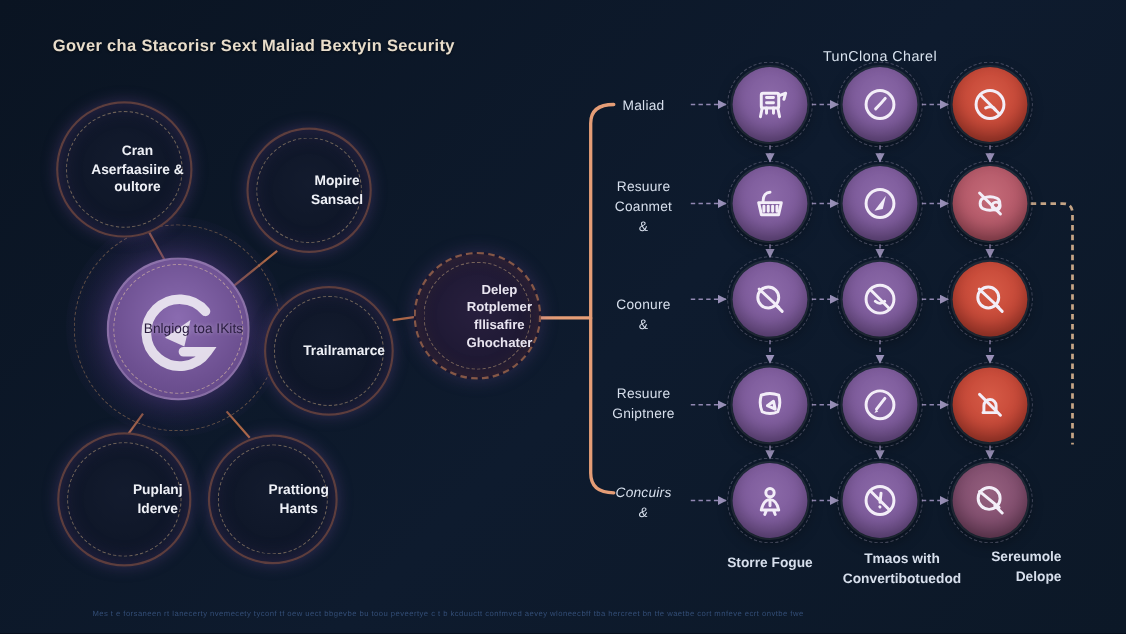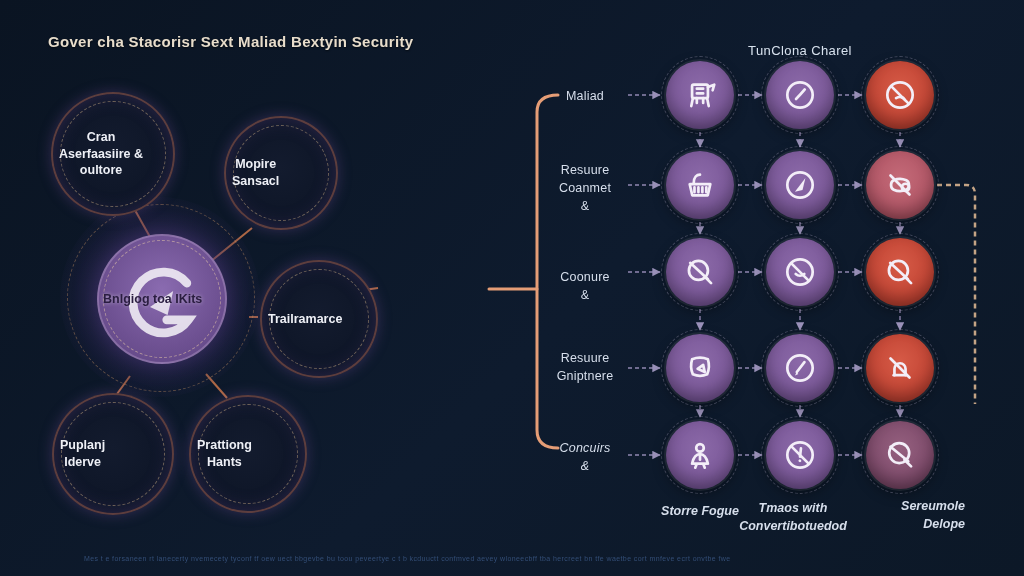--- a/index.html
+++ b/index.html
@@ -21,21 +21,21 @@
   .rp-title{
     position:absolute; left:680px; top:24px; width:240px; text-align:center;
     font-size:13px; color:#d8e2ee; letter-spacing:.4px;margin-top:19px;
   }
   
   .mm-node{
     position:absolute; border-radius:50%;
     background:radial-gradient(circle at 50% 45%, #131b2e 0%, #0d1526 75%);
     border:2px solid rgba(190,110,90,.45);
     box-shadow:0 0 14px rgba(120,80,160,.35), inset 0 0 20px rgba(120,80,160,.28);
-    display:flex; align-items:center; justify-content:flex-start;
+    display:flex; align-items:center; justify-content:flex-end;
   }
   .mm-node::before{
     content:""; position:absolute; inset:7px; border-radius:50%;
     border:1px dashed rgba(215,185,135,.45);
   }
   .mm-label{
     position:relative; text-align:center; white-space:pre-line; color:#eef0f6;
     font-size:12.5px; font-weight:600; line-height:1.35; padding:0 6px;
   }
   .mm-node.delep{
@@ -59,31 +59,31 @@
     border:2px solid rgba(230,210,240,.25);
     display:flex; align-items:center; justify-content:center;
     box-shadow:0 0 22px rgba(90,60,140,.5);
   }
   .hub-inner::before{
     content:""; position:absolute; inset:4px; border-radius:50%;
     border:1.5px dashed rgba(240,210,170,.5);
   }
   .hub-emblem{position:absolute; width:96px; height:96px; opacity:.9;}
   .hub-label{
-    position:relative; z-index:2; width:118px; text-align:left; font-size:12.5px;
-    font-weight:bold; color:#2a1d40; text-shadow:0 0 4px rgba(255,255,255,.45);
+    position:relative; z-index:2; width:118px; text-align:right; font-size:12.5px;
+    font-weight:normal; color:#2a1d40; text-shadow:0 0 4px rgba(255,255,255,.45);
   }
   
   .row-label{
     position:absolute; left:525px; width:120px; text-align:center; white-space:pre-line;
     color:var(--label-c); font-size:12.5px; line-height:1.45; letter-spacing:.2px;
   }
   .grid-footer{
     position:absolute; text-align:center; white-space:pre-line; color:var(--label-c);
-    font-size:12.5px; line-height:1.4; font-weight:600;font-style:italic;
+    font-size:12.5px; line-height:1.4; font-weight:600;
   }
   .cell{
     position:absolute; width:68px; height:68px; border-radius:50%;
     display:flex; align-items:center; justify-content:center;
     box-shadow:0 0 0 2px rgba(255,255,255,.08), 0 4px 14px rgba(0,0,0,.45),
                inset 0 -8px 14px rgba(0,0,0,.28);
   }
   .cell::before{
     content:""; position:absolute; inset:-5px; border-radius:50%;
     border:1px dashed rgba(200,190,220,.28);
@@ -171,30 +171,36 @@
 
   <div class="mm-node" style="left:51px;top:92px;width:120px;height:120px;">
     <div class="mm-label">Cran
 Aserfaasiire &amp;
 oultore</div>
   </div>
   <div class="mm-node" style="left:224px;top:116px;width:110px;height:110px;">
     <div class="mm-label">Mopire
 Sansacl</div>
   </div>
-  <div class="mm-node" style="left:260px;top:260px;width:114px;height:114px;">
+  <div class="mm-node" style="left:240px;top:260px;width:114px;height:114px;">
     <div class="mm-label">Trailramarce</div>
   </div>
   <div class="mm-node" style="left:189px;top:395px;width:114px;height:114px;">
     <div class="mm-label">Prattiong
 Hants</div>
   </div>
   <div class="mm-node" style="left:52px;top:393px;width:118px;height:118px;">
     <div class="mm-label">Puplanj
 Iderve</div>
+  </div>
+  <div class="mm-node delep" style="left:376px;top:229px;width:112px;height:112px;">
+    <div class="mm-label">Delep
+Rotplemer
+fllisafire
+Ghochater</div>
   </div>
 
   <div class="row-label" style="top:87px;">Maliad</div>
   <div class="row-label" style="top:161px;">Resuure
 Coanmet
 &amp;</div>
   <div class="row-label" style="top:268px;">Coonure
 &amp;</div>
   <div class="row-label" style="top:349px;">Resuure
 Gniptnere</div>
@@ -330,19 +336,19 @@
           <svg viewBox="0 0 24 24">
             <circle cx="11.5" cy="10.8" r="6.3"></circle>
             <path d="M14.8 15 L19 19.2"></path>
             <path d="M6 6.8 L17.2 16"></path>
           </svg>
         </span>
       </div>
     </div>
 
   <div class="grid-footer" style="left:640px;top:503px;width:120px;">Storre Fogue</div>
-  <div class="grid-footer" style="left:721px;top:500px;width:144px;">Tmaos with
+  <div class="grid-footer" style="left:748px;top:500px;width:144px;">Tmaos with
 Convertibotuedod</div>
   <div class="grid-footer" style="left:845px;top:498px;width:120px;text-align:right;">Sereumole
 Delope</div>
 
   <div class="footer-garble">Mes t e forsaneen rt lanecerty nvemecety tyconf tf oew uect bbgevbe bu toou peveertye c t b kcduuctt confmved aevey wloneecbff tba hercreet bn tfe waetbe cort mnfeve ecrt onvtbe fwe</div>
 </div>
 
 </body></html>

